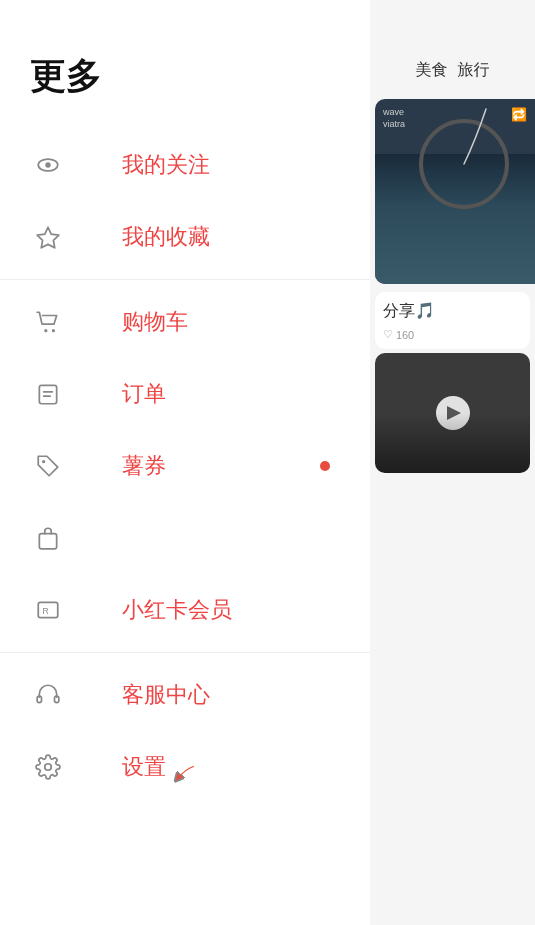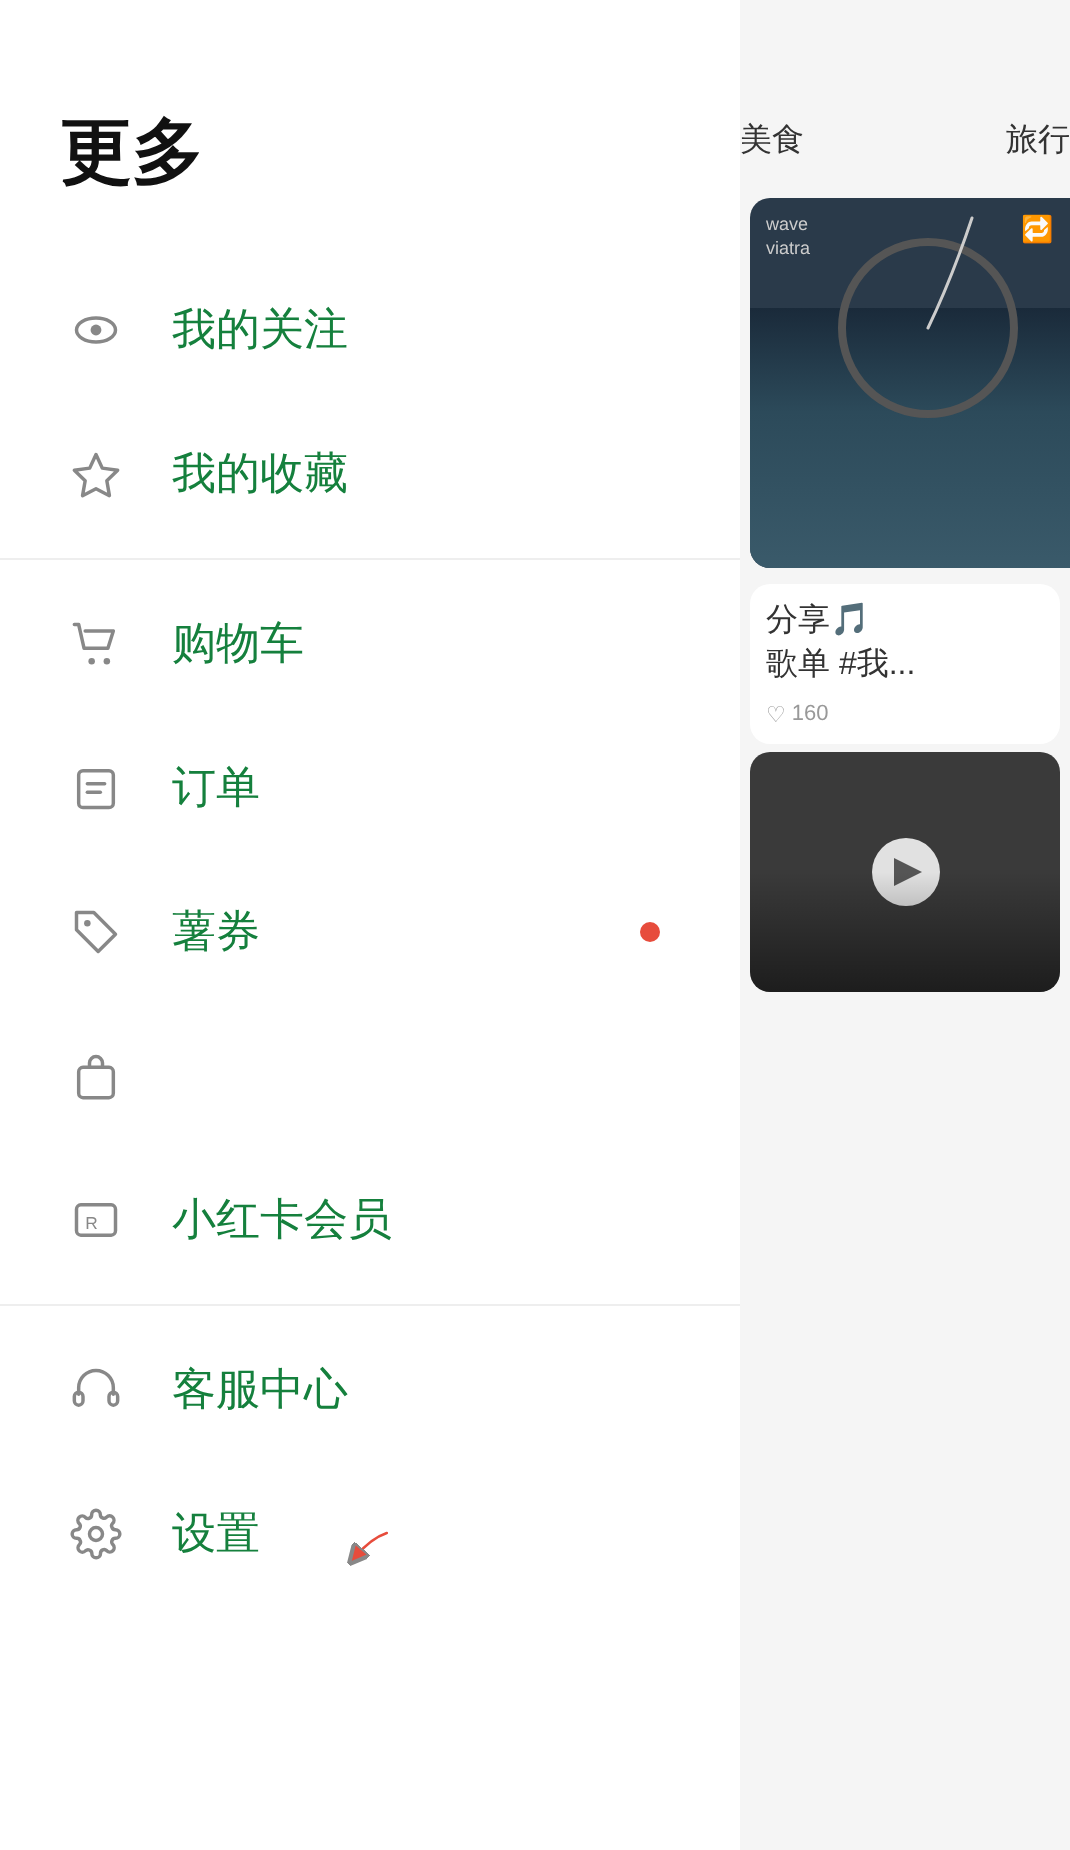--- a/index.html
+++ b/index.html
@@ -48,21 +48,22 @@
       height: 36px;
       margin-right: 20px;
       display: flex;
       align-items: center;
       justify-content: center;
       flex-shrink: 0;
     }
 
     .menu-item .label {
       font-size: 22px;
-      color: #15803d;
+      color: #ef4444;
+      margin-left: 36px;
     }
 
     .menu-item .badge {
       width: 10px;
       height: 10px;
       background: #e74c3c;
       border-radius: 50%;
       position: absolute;
       right: 40px;
       top: 50%;
@@ -85,21 +86,21 @@
       background: #f5f5f5;
       z-index: 1;
     }
 
     
     .right-tabs {
       display: flex;
       align-items: center;
       padding: 60px 0 10px 0;
       gap: 10px;
-      justify-content: space-between;
+      justify-content: center;
     }
 
     .right-tab {
       font-size: 16px;
       color: #333;
     }
 
     
     .card1 {
       width: 177px;
@@ -356,21 +357,20 @@
     <div class="card1-label" style="font-size:9px;color:#ccc;line-height:1.3;">wave<br>viatra</div>
     <div class="card1-icons">
       <span style="font-size:13px;color:#ccc;">🔁</span>
       <span style="font-size:13px;color:#ccc;">↗</span>
     </div>
   </div>
 
   <div class="card2">
     <div class="card2-text">
       <div>分享🎵</div>
-      <div>歌单 #我...</div>
     </div>
     <div class="card2-likes">
       <span>♡</span>
       <span>160</span>
     </div>
   </div>
 
   <div class="card3">
     <div class="play-btn"></div>
 

